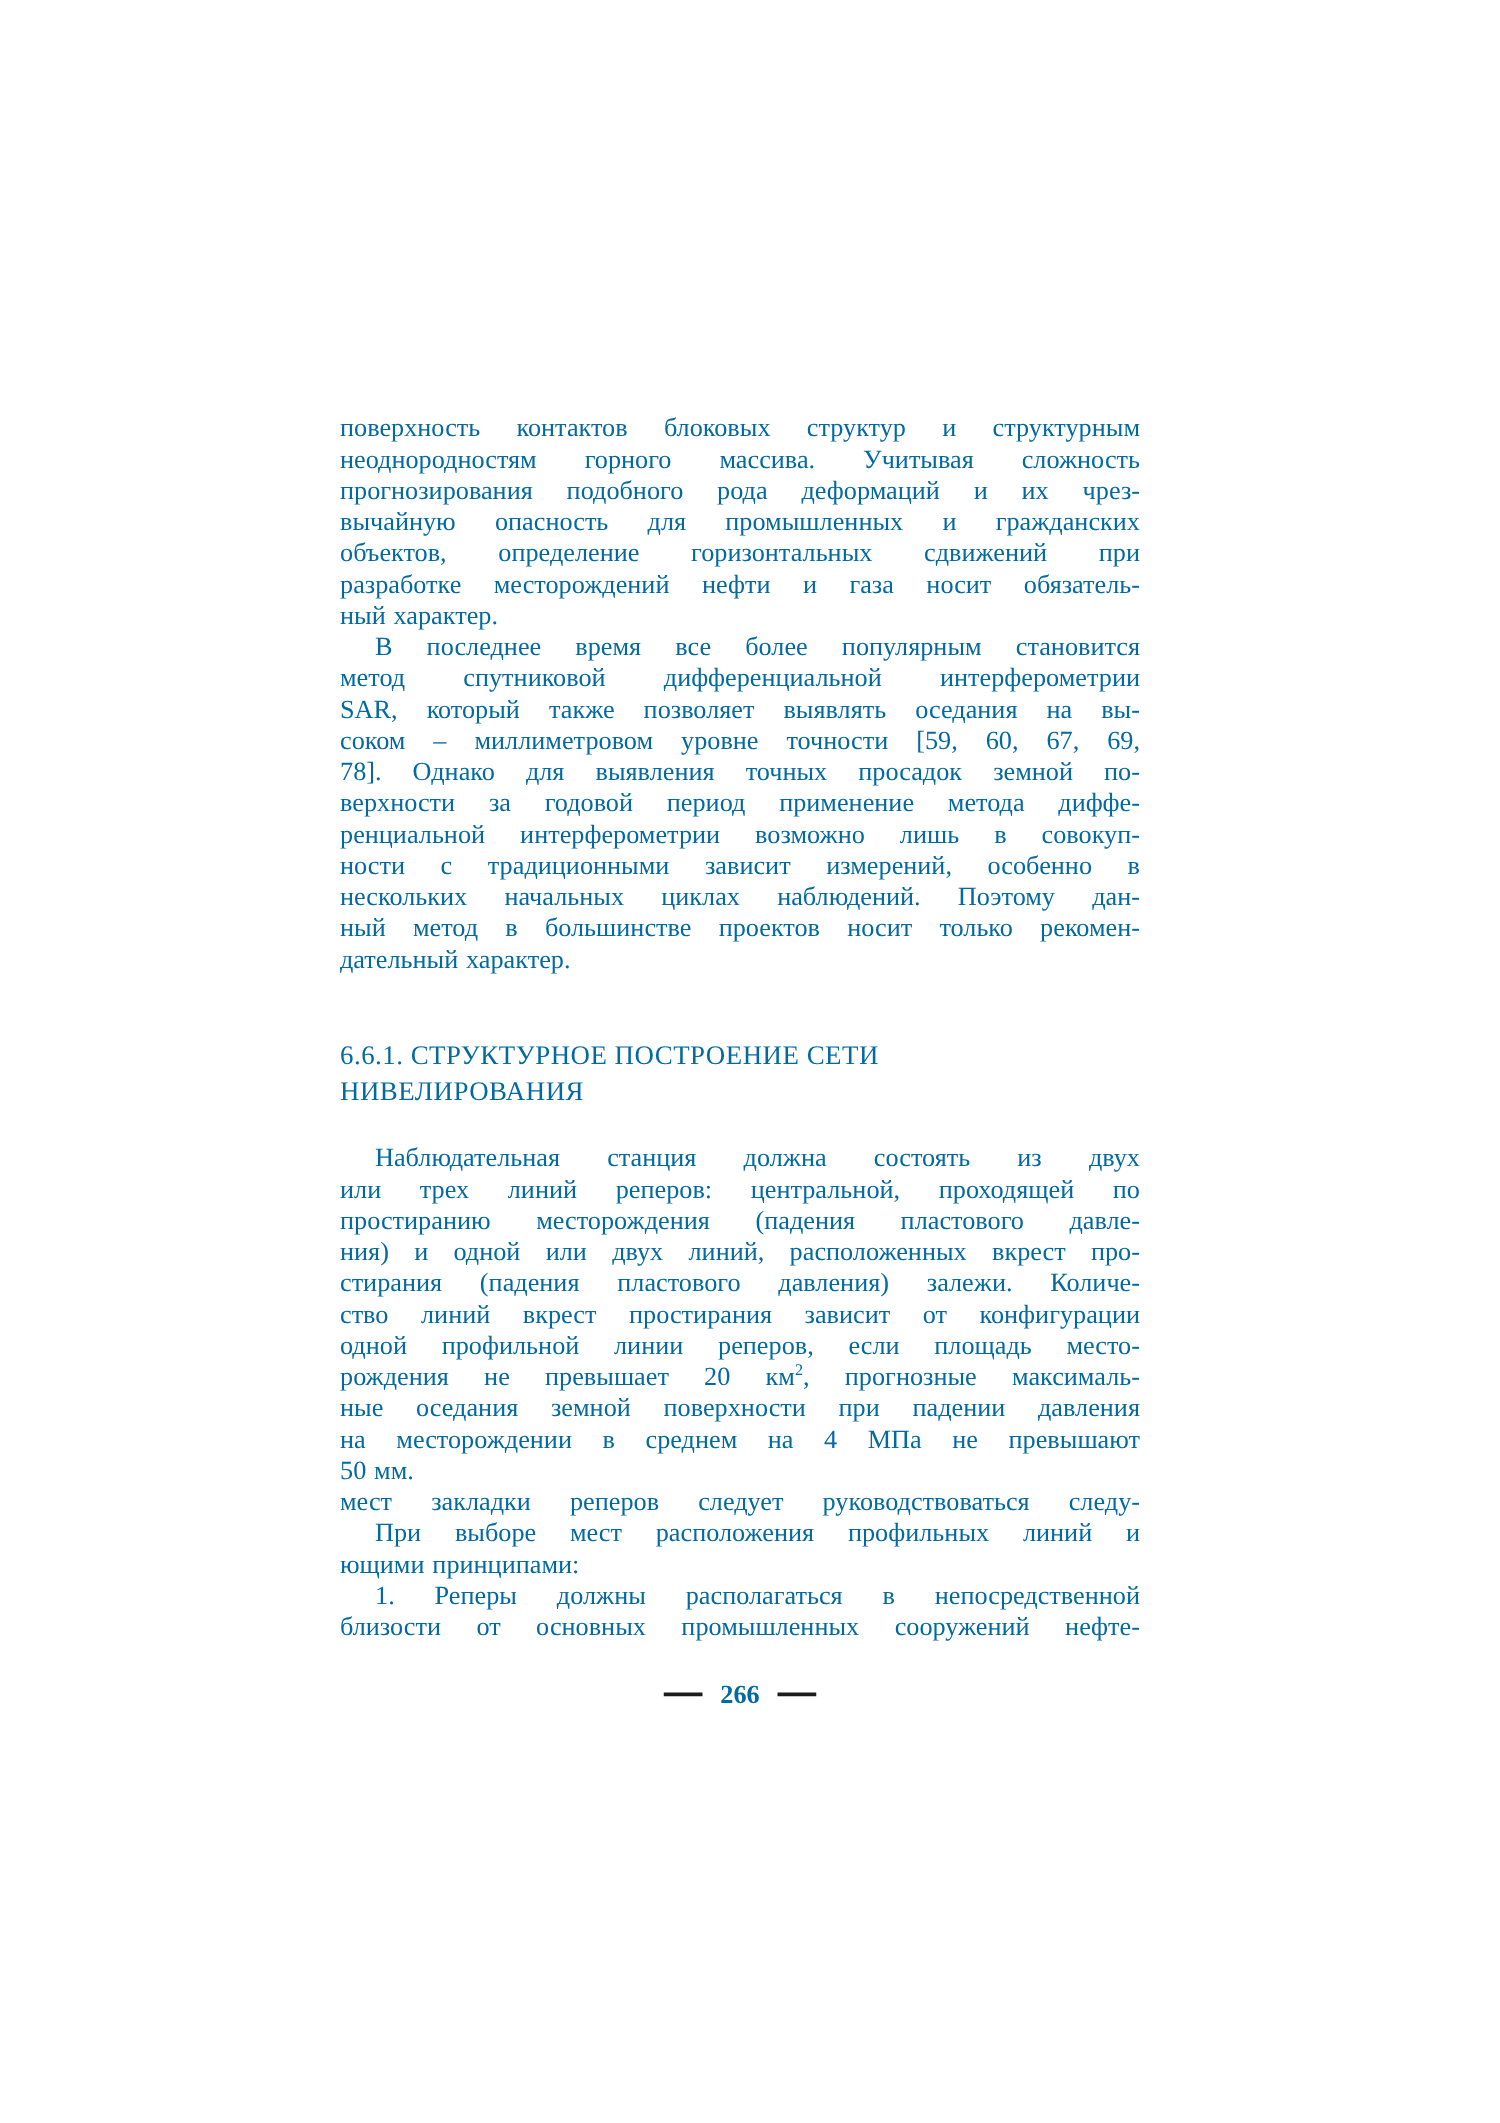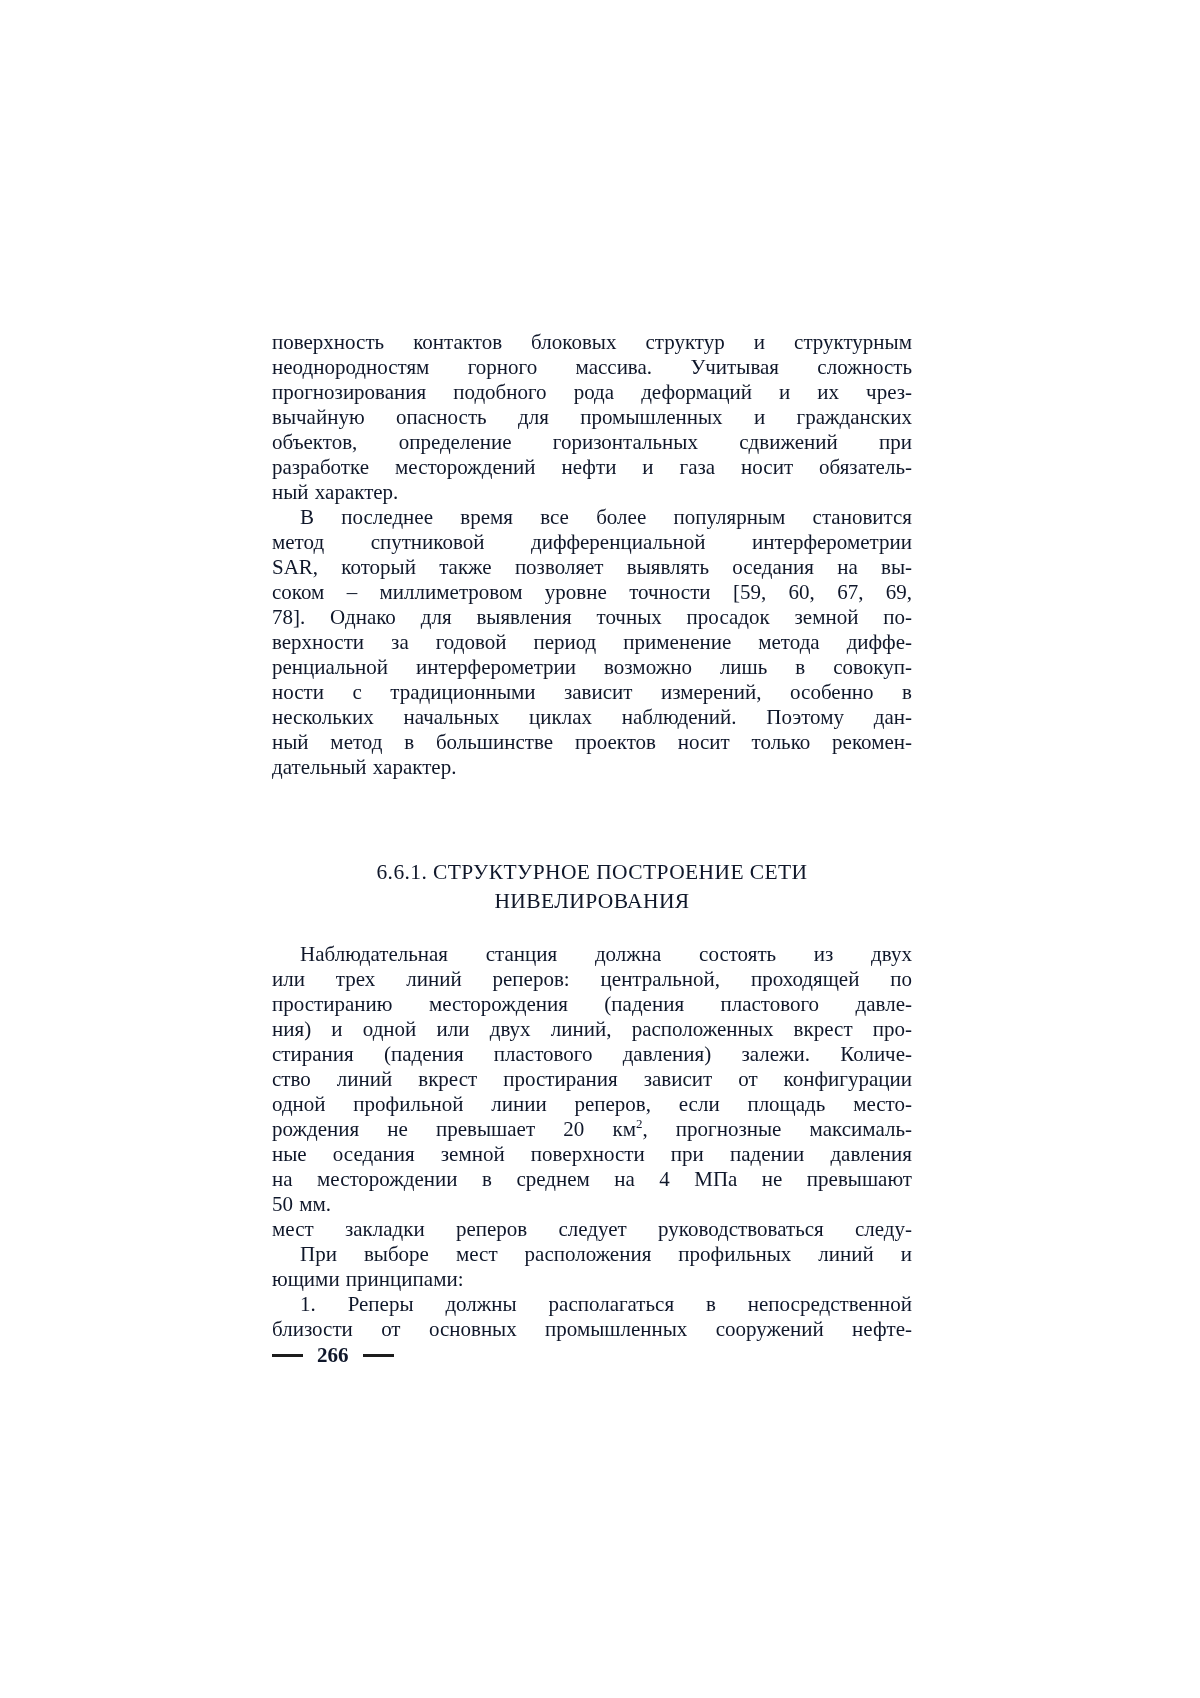--- a/index.html
+++ b/index.html
@@ -5,21 +5,21 @@
   html, body {
     margin: 0;
     padding: 0;
     background: #ffffff;
   }
   .page {
     position: relative;
     width: 952px;
     height: 1698px;
     background: #ffffff;
-    color: #0f172a;
+    color: #0369a1;
     font-family: "Liberation Serif", "DejaVu Serif", serif;
     overflow: hidden;
   }
   .text-block {
     position: absolute;
     left: 272px;
     top: 330px;
     width: 640px;
     font-size: 21px;
     line-height: 25px;
@@ -35,35 +35,35 @@
   .line.last {
     text-align: center;
     text-align-last: left;
   }
   .line sup {
     font-size: 13px;
     line-height: 0;
     vertical-align: super;
   }
   .section-heading {
-    margin-top: 78px;
+    margin-top: 50px;
     margin-bottom: 26px;
-    text-align: center;
+    text-align: left;
     font-size: 21.5px;
     line-height: 29px;
     letter-spacing: 0.4px;
   }
   .footer {
     position: absolute;
     left: 272px;
     top: 1344px;
     width: 640px;
     display: flex;
     align-items: center;
-    justify-content: flex-start;
+    justify-content: center;
     gap: 14px;
   }
   .footer .rule {
     width: 31px;
     height: 3px;
     background: #1c1c1c;
   }
   .footer .page-number {
     font-size: 21px;
     font-weight: bold;

